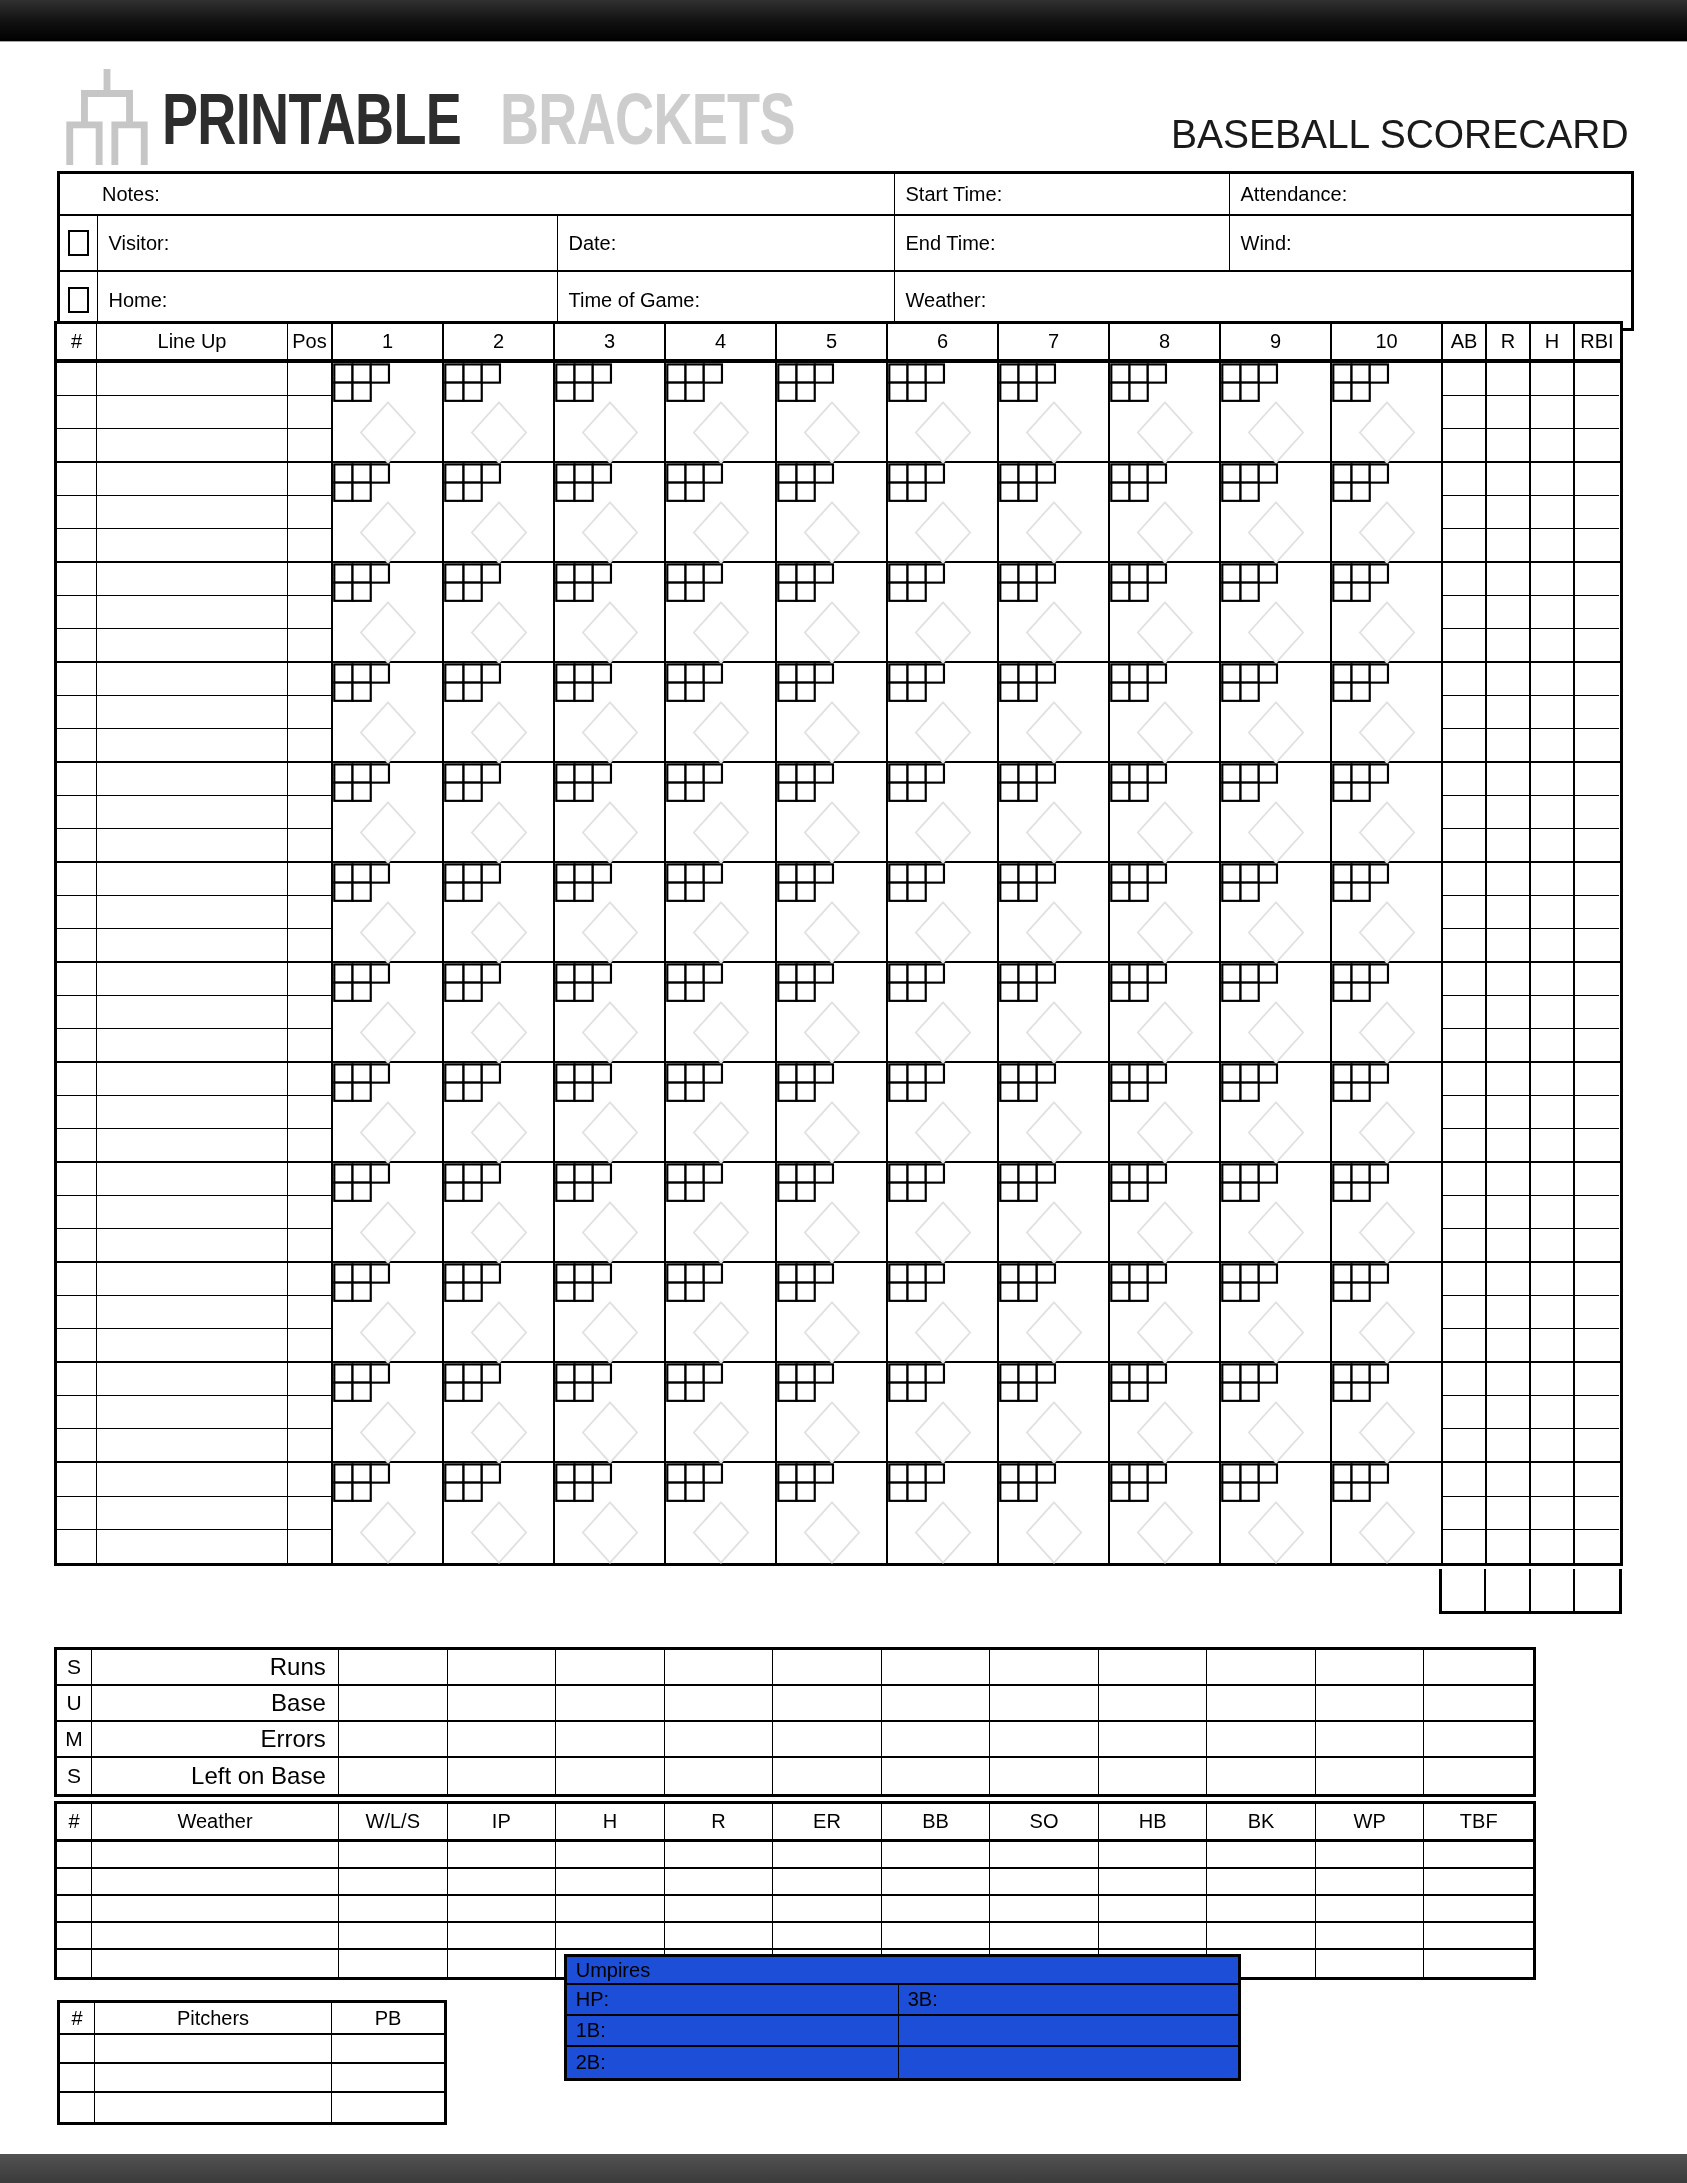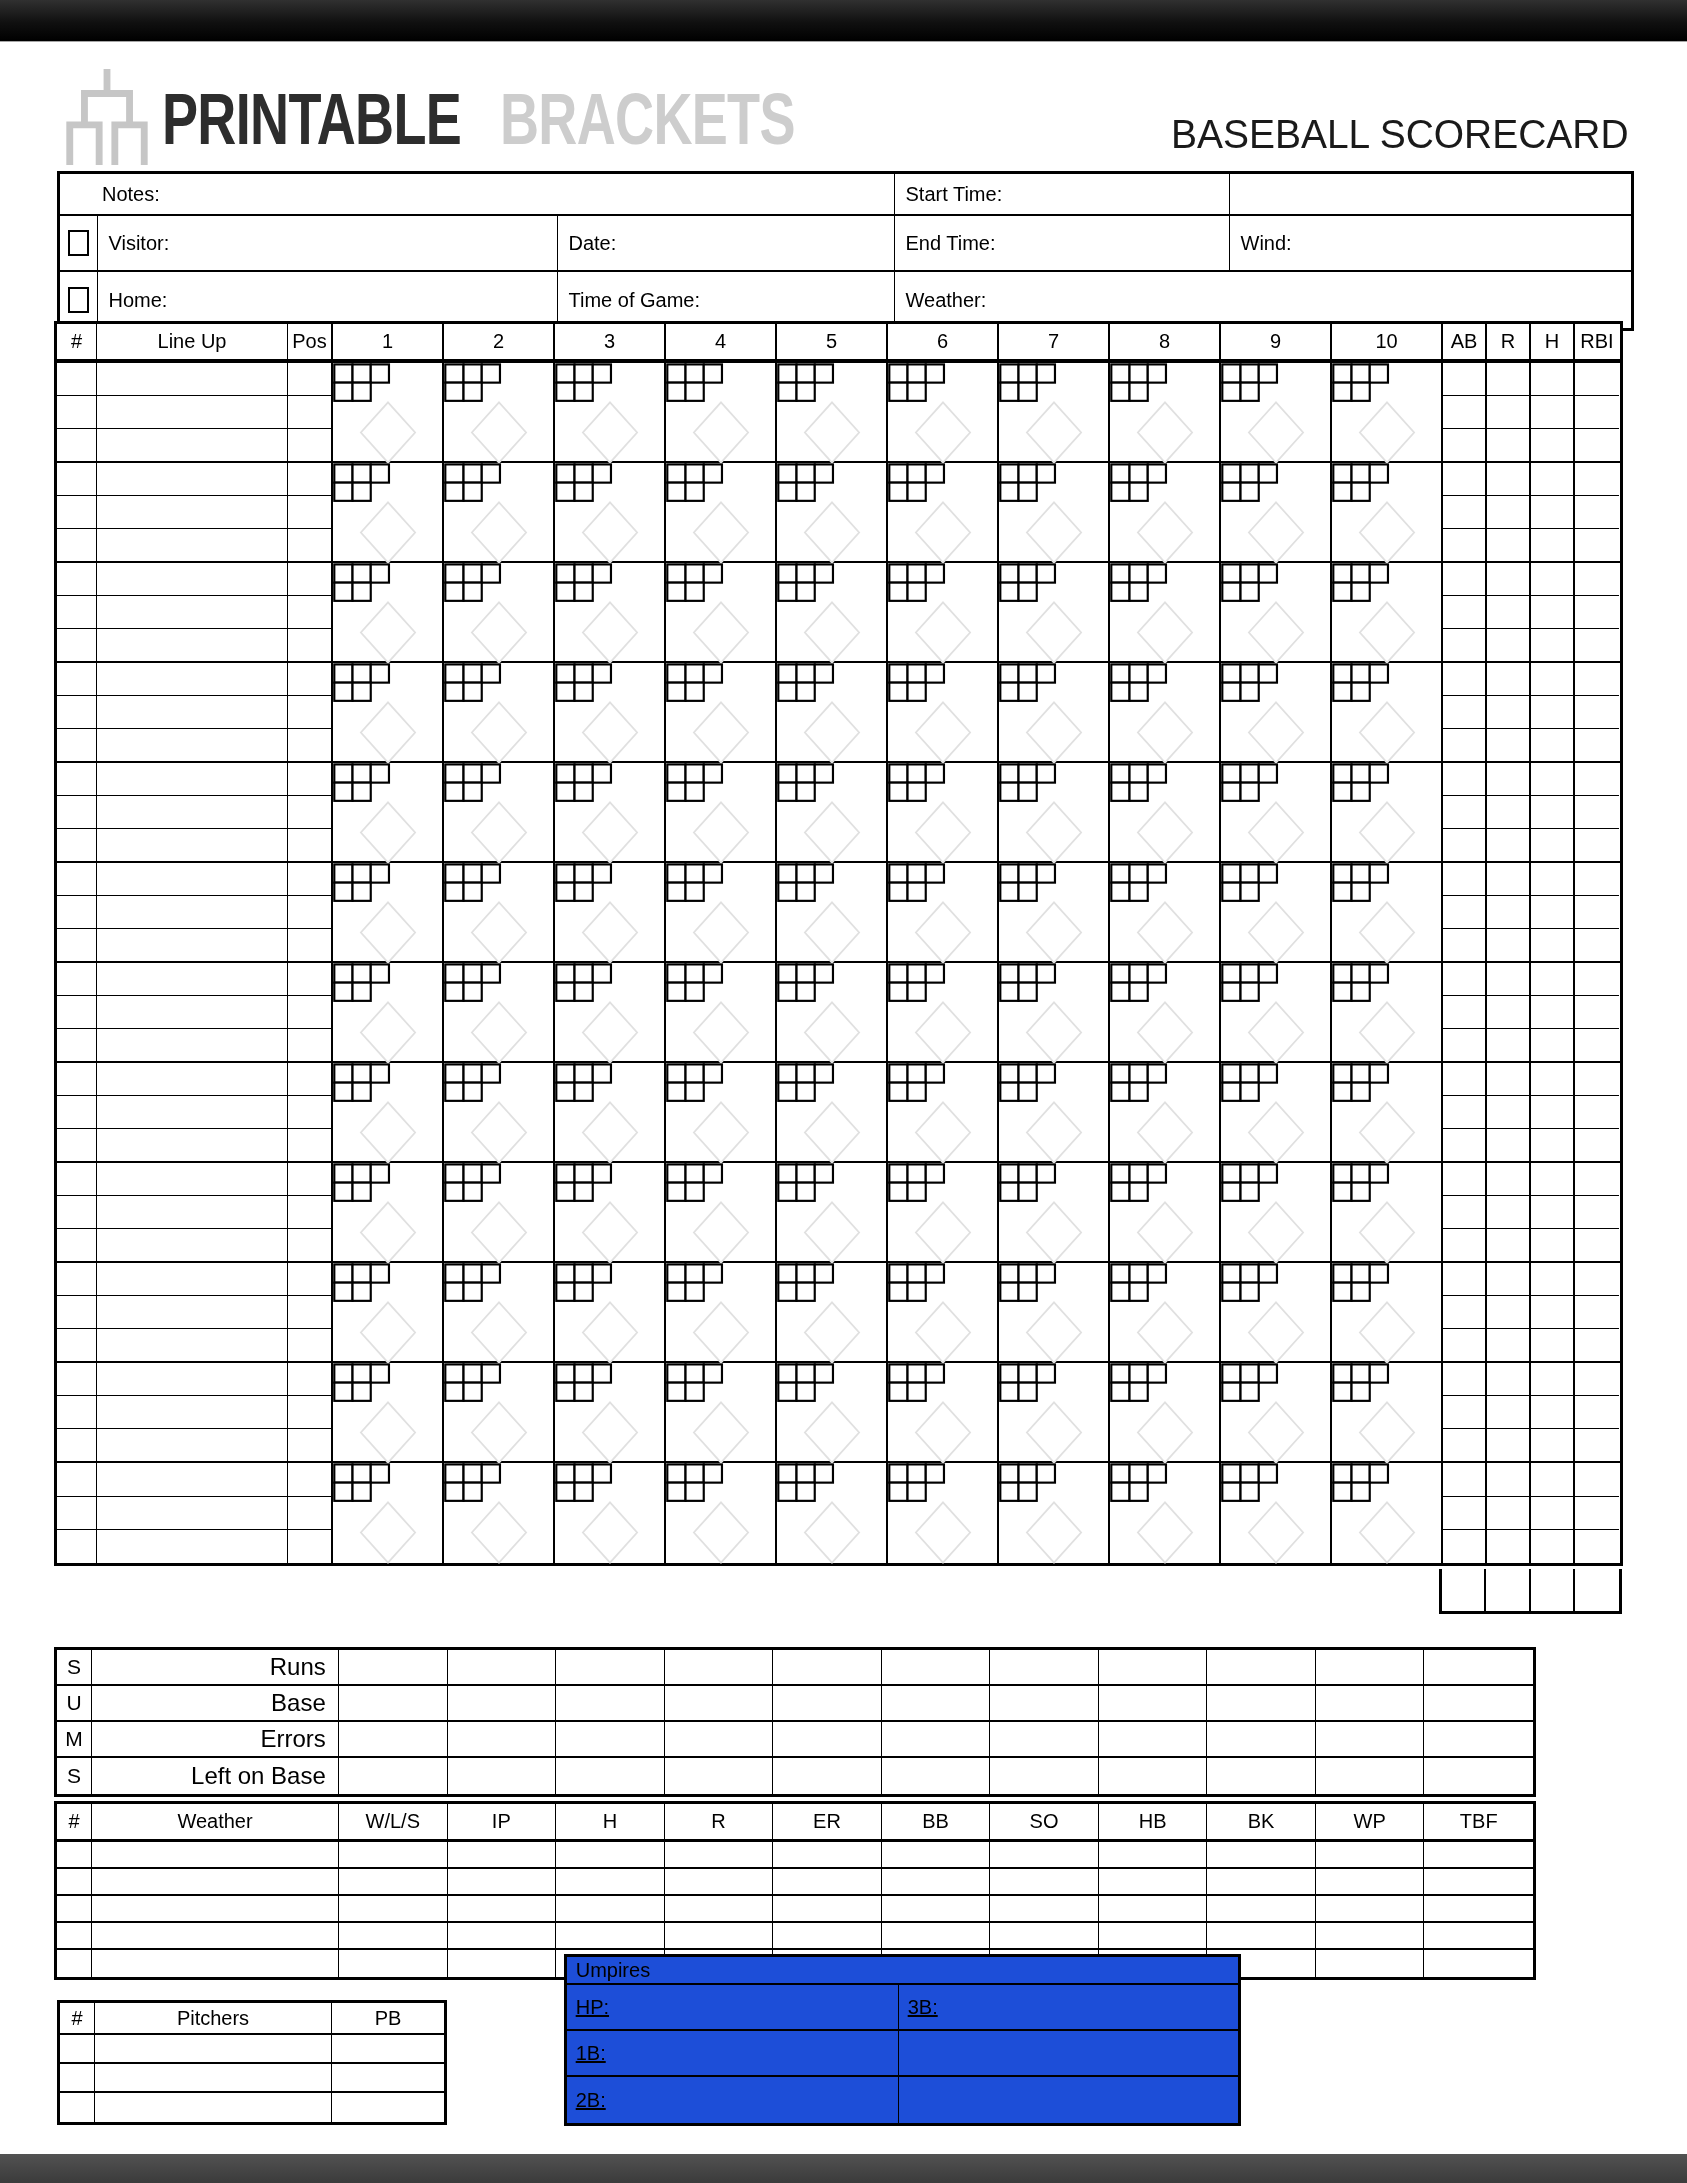--- a/index.html
+++ b/index.html
@@ -88,21 +88,21 @@
   .c-hcell{display:flex;align-items:center;justify-content:center;font-size:20px;border-right:1.7px solid #000;}
   .c-hcell:last-child{border-right:none;}
   .c-row{display:grid;grid-template-columns:35px 1fr 112px;height:29px;border-bottom:2.6px solid #000;}
   .c-row:last-child{border-bottom:none;}
   .c-cell{border-right:1.7px solid #000;}
   .c-cell:last-child{border-right:none;}
 
   
   .umpires{position:absolute;left:564px;top:1954px;width:677px;border:3.5px solid #000;background:#1d4ed8;}
   .u-title{display:flex;align-items:center;height:28px;border-bottom:2.6px solid #000;font-size:20px;padding-left:8.7px;}
-  .u-row{display:grid;grid-template-columns:332px 1fr;height:46px;border-bottom:2.6px solid #000;text-decoration:underline;}
+  .u-row{display:grid;grid-template-columns:332px 1fr;height:31px;border-bottom:2.6px solid #000;}
   .u-row:last-child{border-bottom:none;}
   .u-cell{display:flex;align-items:center;font-size:20px;padding-left:8.7px;border-right:1.7px solid #000;}
   .u-cell:last-child{border-right:none;}
 </style>
 </head>
 <body>
 
 <div class="page">
 
   <div class="topbar"></div>
@@ -116,20 +116,21 @@
     </g>
   </svg>
   <div class="brand-word brand-dark">PRINTABLE</div>
   <div class="brand-word brand-light">BRACKETS</div>
   <div class="page-title">BASEBALL SCORECARD</div>
 
   <div class="info">
     <div class="info-row r1">
       <div class="info-cell notes">Notes:</div>
       <div class="info-cell">Start Time:</div>
+      <div class="info-cell no-r">Attendance:</div>
     </div>
     <div class="info-row r2">
       <div class="cb-cell">
         <div class="checkbox"></div>
       </div>
       <div class="info-cell">Visitor:</div>
       <div class="info-cell">Date:</div>
       <div class="info-cell">End Time:</div>
       <div class="info-cell no-r">Wind:</div>
     </div>

